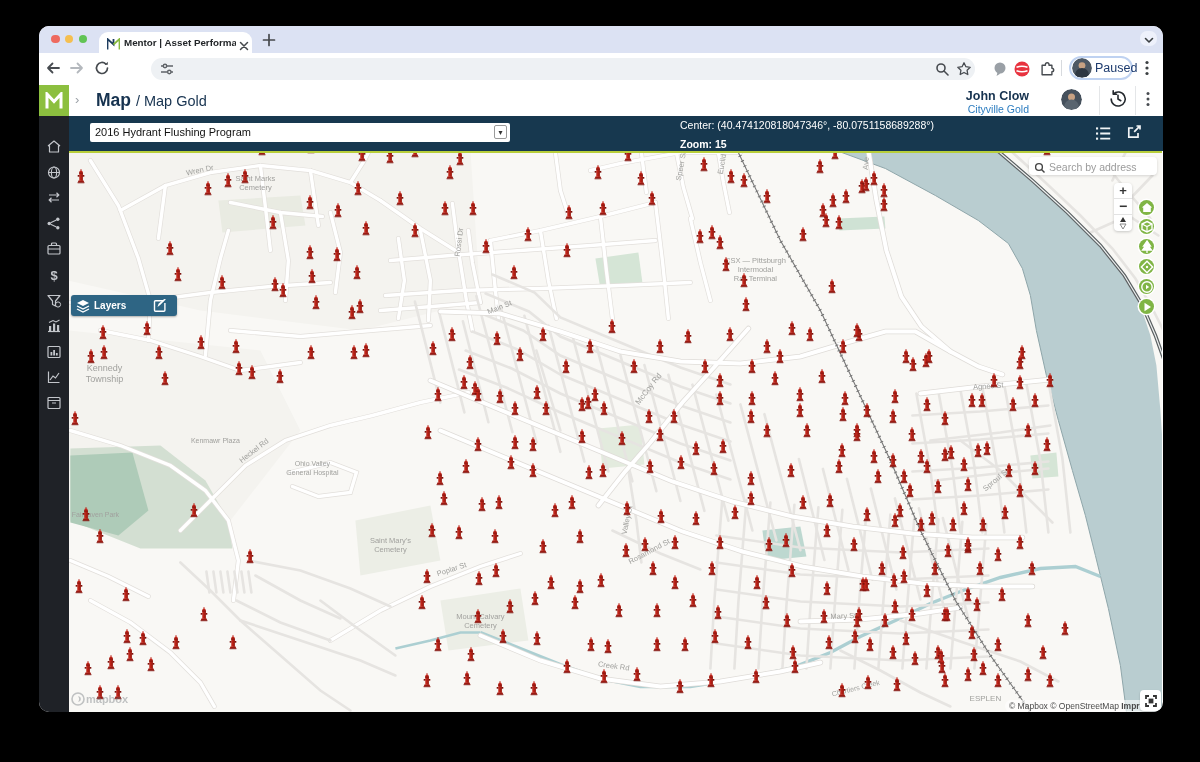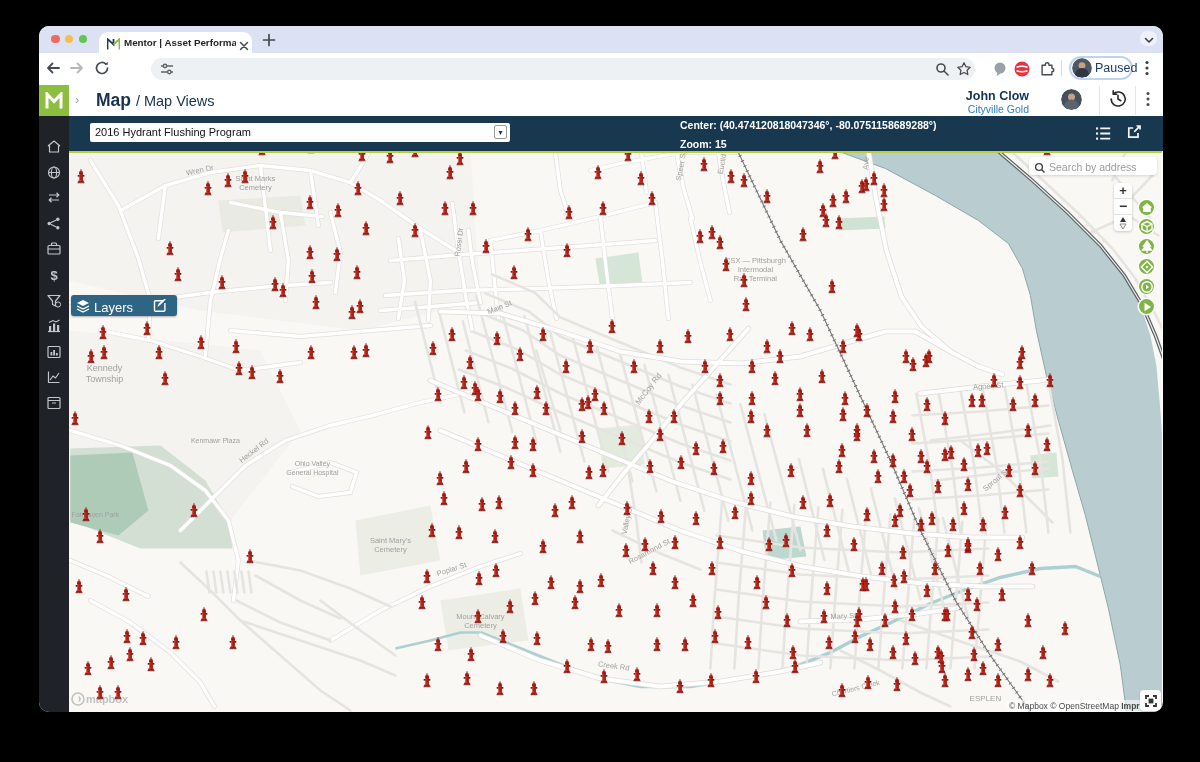--- a/index.html
+++ b/index.html
@@ -78,21 +78,21 @@
         <circle cx="2" cy="8" r="1.6" fill="#3c4043"></circle>
         <circle cx="2" cy="13.5" r="1.6" fill="#3c4043"></circle>
       </svg></div>
 
   <div class="abs" style="left:0;top:58.5px;width:1123.5px;height:31.5px;background:#fff;"></div>
   <div class="abs" style="left:0;top:58.5px;width:29.6px;height:31.5px;background:#8cbf3f;"></div>
   <div class="abs" style="left:6px;top:66px;"><svg width="18" height="17" viewBox="0 0 18 17" style="">
         <path d="M2 16.5V2l7 7.5L16 2v14.5" stroke="#fff" stroke-width="3" fill="none"></path>
       </svg></div>
   <div class="abs" style="left:36px;top:66px;font-size:13px;color:#9aa0a6;">›</div>
-  <div class="abs" style="left:57px;top:64px;font-size:17.5px;font-weight:bold;color:#16324f;">Map <span style="font-size:14.5px;font-weight:normal;">/ Map Views</span></div>
+  <div class="abs" style="left:57px;top:64px;font-size:17.5px;font-weight:bold;color:#16324f;">Map <span style="font-size:14.5px;font-weight:normal;">/ Map Gold</span></div>
   <div class="abs" style="left:874px;top:63.5px;width:116px;text-align:right;font-size:12.5px;font-weight:bold;color:#16324f;line-height:1.1;">John Clow<br><span style="font-size:10.5px;font-weight:normal;color:#2d7dc0;">Cityville Gold</span></div>
   <div class="abs" style="left:1022px;top:63px;"><svg width="21" height="21" viewBox="0 0 21 21" style="border-radius:50%">
         <circle cx="10.5" cy="10.5" r="10.5" fill="#45505c"></circle>
         <circle cx="10.5" cy="8" r="3.5" fill="#c7a183"></circle>
         <path d="M3 18a7.5 7.5 0 0 1 15 0l-2.6 2.3h-9.8z" fill="#59646f"></path>
       </svg></div>
   <div class="abs" style="left:1060px;top:60px;width:1px;height:29px;background:#e4e6e8;"></div>
   <div class="abs" style="left:1069px;top:63px;"><svg width="20" height="20" viewBox="0 0 20 20" style="">
         <path d="M3.2 10a7 7 0 1 0 2.1-5M5.2 1.8v3.4h3.4" stroke="#24292e" stroke-width="1.6" fill="none" stroke-linecap="round" stroke-linejoin="round"></path>
         <path d="M10 6.2V10l2.8 1.7" stroke="#24292e" stroke-width="1.6" fill="none" stroke-linecap="round"></path>
@@ -101,21 +101,21 @@
   <div class="abs" style="left:1107px;top:65px;"><svg width="4" height="16" viewBox="0 0 4 16" style="">
         <circle cx="2" cy="2.5" r="1.5" fill="#474b50"></circle>
         <circle cx="2" cy="8" r="1.5" fill="#474b50"></circle>
         <circle cx="2" cy="13.5" r="1.5" fill="#474b50"></circle>
       </svg></div>
 
   <div class="abs" style="left:0;top:90px;width:1123.5px;height:34.5px;background:#17384f;"></div>
   <div class="abs" style="left:51px;top:96.5px;width:420px;height:19.5px;background:#fff;border-radius:2px;"></div>
   <div class="abs" style="left:56px;top:100px;font-size:11px;color:#111;">2016 Hydrant Flushing Program</div>
   <div class="abs" style="left:455px;top:99px;width:13px;height:14px;border:1px solid #9a9a9a;border-radius:2px;text-align:center;font-size:8px;color:#333;line-height:13px;">▾</div>
-  <div class="abs" style="left:641px;top:93px;font-size:10.5px;font-weight:bold;color:#fff;">Center: (40.474120818047346°, -80.0751158689288°)</div>
+  <div class="abs" style="left:641px;top:93px;font-size:10.5px;font-weight:normal;color:#fff;">Center: (40.474120818047346°, -80.0751158689288°)</div>
   <div class="abs" style="left:641px;top:112px;font-size:10.5px;font-weight:bold;color:#fff;">Zoom: 15</div>
   <div class="abs" style="left:1057px;top:99.5px;"><svg width="15" height="13" viewBox="0 0 15 13" style="">
         <path d="M4.2 1.4h10M4.2 6.5h10M4.2 11.6h10" stroke="#f2f5f7" stroke-width="1.9"></path>
         <rect x="0" y="0.4" width="2.1" height="2.1" fill="#f2f5f7"></rect>
         <rect x="0" y="5.5" width="2.1" height="2.1" fill="#f2f5f7"></rect>
         <rect x="0" y="10.6" width="2.1" height="2.1" fill="#f2f5f7"></rect>
       </svg></div>
   <div class="abs" style="left:1088px;top:99px;"><svg width="14" height="14" viewBox="0 0 14 14" style="">
         <path d="M9.5 1h3.5v3.5M12.8 1.2 7.2 6.8" stroke="#f2f5f7" stroke-width="1.7" fill="none"></path>
         <path d="M11 8v4.2H1.8V3h4.4" stroke="#f2f5f7" stroke-width="1.7" fill="none"></path>
@@ -758,21 +758,21 @@
 <use href="#hy" x="772" y="238"></use>
 <use href="#hy" x="737" y="174"></use>
 <use href="#hy" x="770" y="186"></use>
 </svg></div>
 
   <div class="abs" style="left:31.6px;top:269px;width:106px;height:20.5px;background:#2e6584;border-radius:3px;box-shadow:0 1px 2px rgba(0,0,0,.3);"></div>
   <div class="abs" style="left:37px;top:272.5px;"><svg width="14" height="14" viewBox="0 0 14 14" style="">
         <path d="M7 1 13 4 7 7 1 4z" fill="#fff"></path>
         <path d="M1 7l6 3 6-3M1 10l6 3 6-3" stroke="#fff" stroke-width="1.3" fill="none"></path>
       </svg></div>
-  <div class="abs" style="left:55px;top:274px;font-size:13px;font-weight:normal;color:#fff;">Layers</div>
+  <div class="abs" style="left:55px;top:274px;font-size:10px;font-weight:bold;color:#fff;">Layers</div>
   <div class="abs" style="left:114px;top:272.5px;"><svg width="14" height="14" viewBox="0 0 14 14" style="">
         <path d="M10.5 1.8h-8a1 1 0 0 0-1 1v8.4a1 1 0 0 0 1 1h8.4a1 1 0 0 0 1-1V4" stroke="#fff" stroke-width="1.4" fill="none"></path>
         <path d="M5 9l1.2-3.6L12.4 0l2 .2-6.5 6.6z" fill="#fff" transform="scale(0.9)"></path>
       </svg></div>
   <div class="abs" style="left:990px;top:131px;width:128px;height:17.6px;background:#fff;border-radius:4px;box-shadow:0 1px 3px rgba(0,0,0,.15);"></div>
   <div class="abs" style="left:995px;top:134px;"><svg width="12" height="12" viewBox="0 0 12 12" style="">
         <circle cx="5" cy="5" r="3.4" stroke="#444" stroke-width="1.4" fill="none"></circle>
         <path d="M7.5 7.5l3 3" stroke="#444" stroke-width="1.4"></path>
       </svg></div>
   <div class="abs" style="left:1010px;top:135px;font-size:10.5px;color:#9b9b9b;">Search by address</div>

